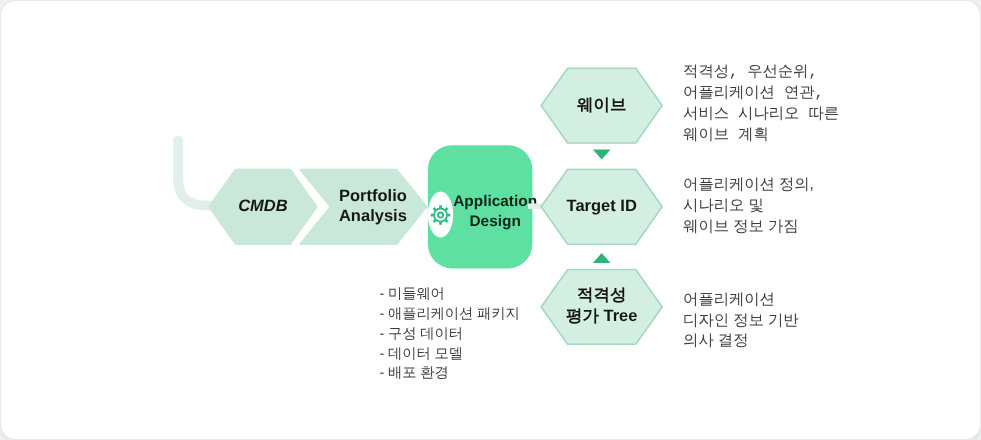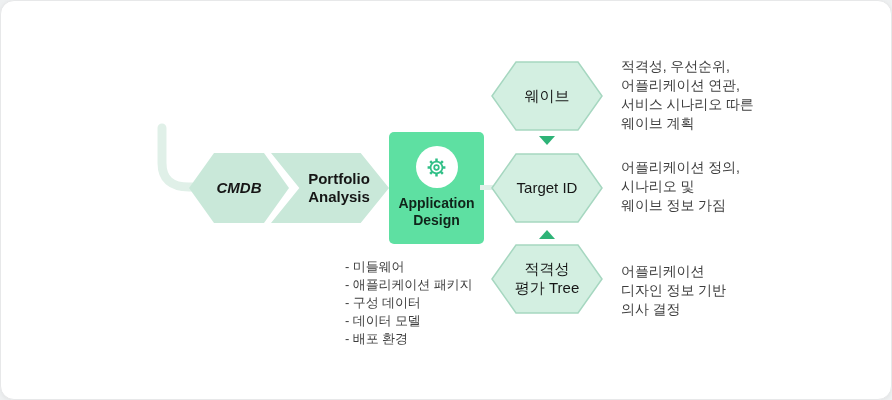--- a/index.html
+++ b/index.html
@@ -21,55 +21,55 @@
     text-align:center; line-height:1.2;
   }
   .chev-cmdb  { left:188px; top:152px; width:100px; height:70px;
     clip-path:polygon(0% 50%, 25% 0%, 75% 0%, 100% 50%, 75% 100%, 25% 100%);font-style:italic; }
   .chev-portfolio { left:270px; top:152px; width:118px; height:70px; padding-left:18px;
     clip-path:polygon(0% 0%, 76% 0%, 100% 50%, 76% 100%, 0% 100%, 24% 50%); }
 
   
   .app-box {
     left:388px; top:131px; width:95px; height:112px;
-    background:#5ee0a2; border-radius:5px;
-    display:flex; flex-direction:column; align-items:center; justify-content:flex-start;
+    background:#5ee0a2; border-radius:22px;
+    display:flex; flex-direction:row; align-items:center; justify-content:flex-start;
   }
   .app-circle {
     margin-top:14px; width:42px; height:42px; border-radius:50%;
     background:#ffffff; display:flex; align-items:center; justify-content:center;
   }
   .app-label { margin-top:7px; font-weight:700; font-size:14px; line-height:1.22;
     color:#10241a; text-align:center; }
 
   
   .connector { left:479px; top:184px; width:16px; height:5px; background:#e0f0e8; }
 
   
   .hexwrap { width:112px; height:70px; }
   .hexwrap svg { position:absolute; left:0; top:0; }
   .hex-label {
     position:absolute; left:0; top:0; width:100%; height:100%;
     display:flex; flex-direction:column; align-items:center; justify-content:center;
-    font-weight:400; font-size:15px; line-height:1.25; color:#161616; text-align:center;
+    font-weight:700; font-size:15px; line-height:1.25; color:#161616; text-align:center;
   }
   .hex-wave   { left:490px; top:60px; }
   .hex-target { left:490px; top:152px; }
   .hex-tree   { left:490px; top:243px; }
 
   
   .tri { width:0; height:0; }
   .tri-down { left:538px; top:135px; border-left:8px solid transparent;
     border-right:8px solid transparent; border-top:9px solid #2eb377; }
   .tri-up { left:538px; top:229px; border-left:8px solid transparent;
     border-right:8px solid transparent; border-bottom:9px solid #2eb377; }
 
   
   .desc { color:#3d3d3d; font-size:14px; line-height:19px; letter-spacing:-0.1px; }
-  .desc-wave   { left:620px; top:56px; }
+  .desc-wave   { left:620px; top:56px;font-family:Liberation Mono, monospace; }
   .desc-target { left:620px; top:157px; }
   .desc-tree   { left:620px; top:261px; }
 
   
   .bullets { left:344px; top:257px; color:#3d3d3d; font-size:13px; line-height:18px; letter-spacing:-0.1px; }
 </style>
 </head>
 <body>
 
 <div class="card">

